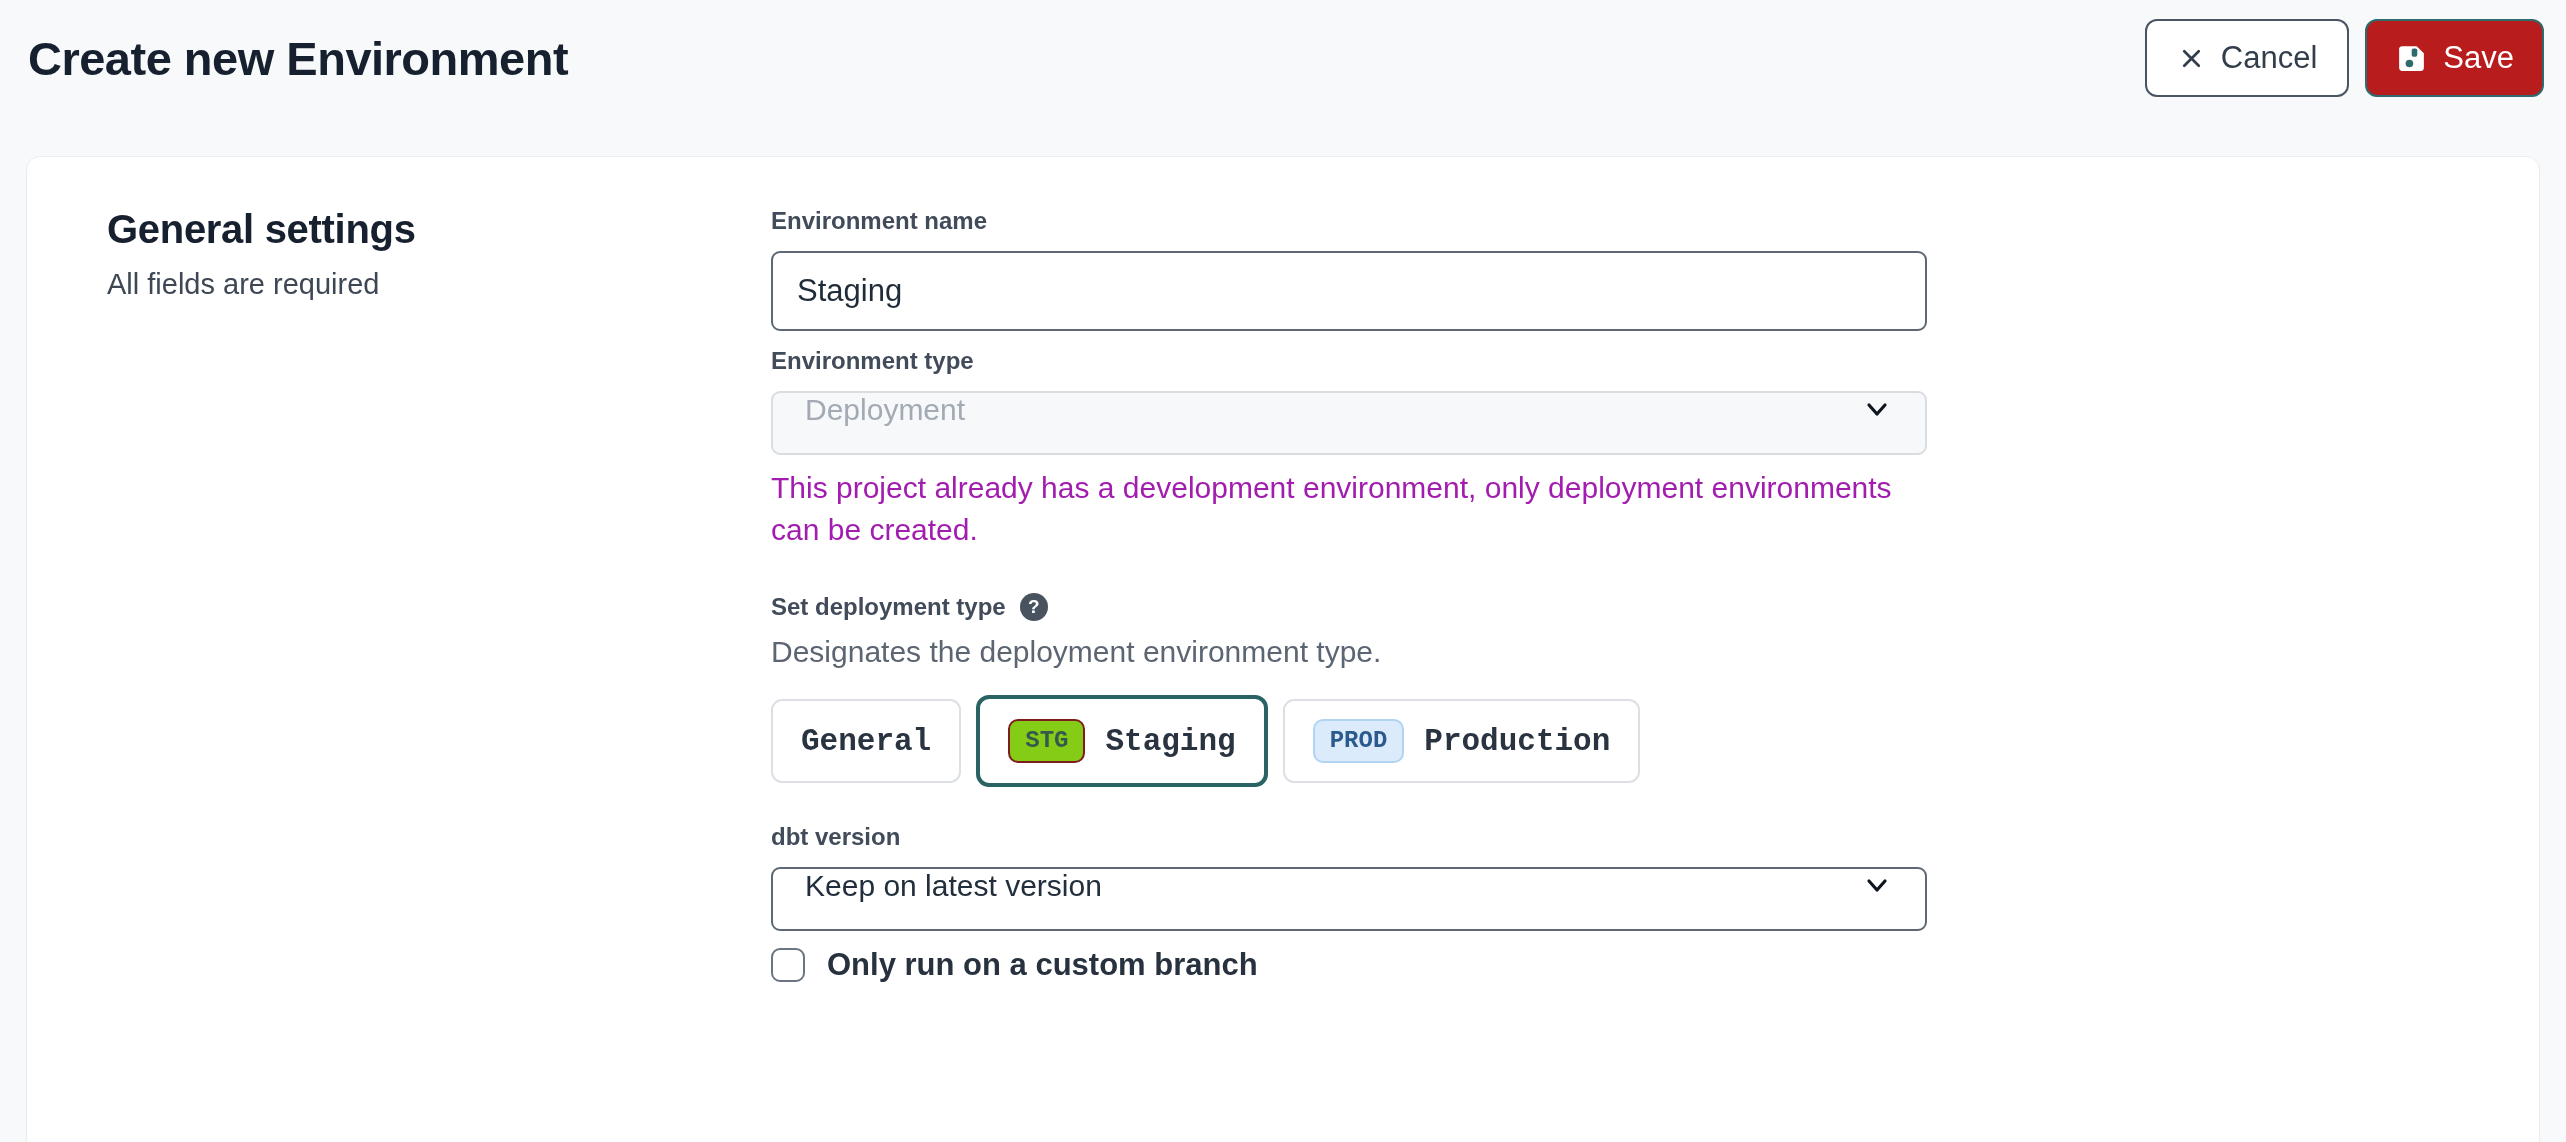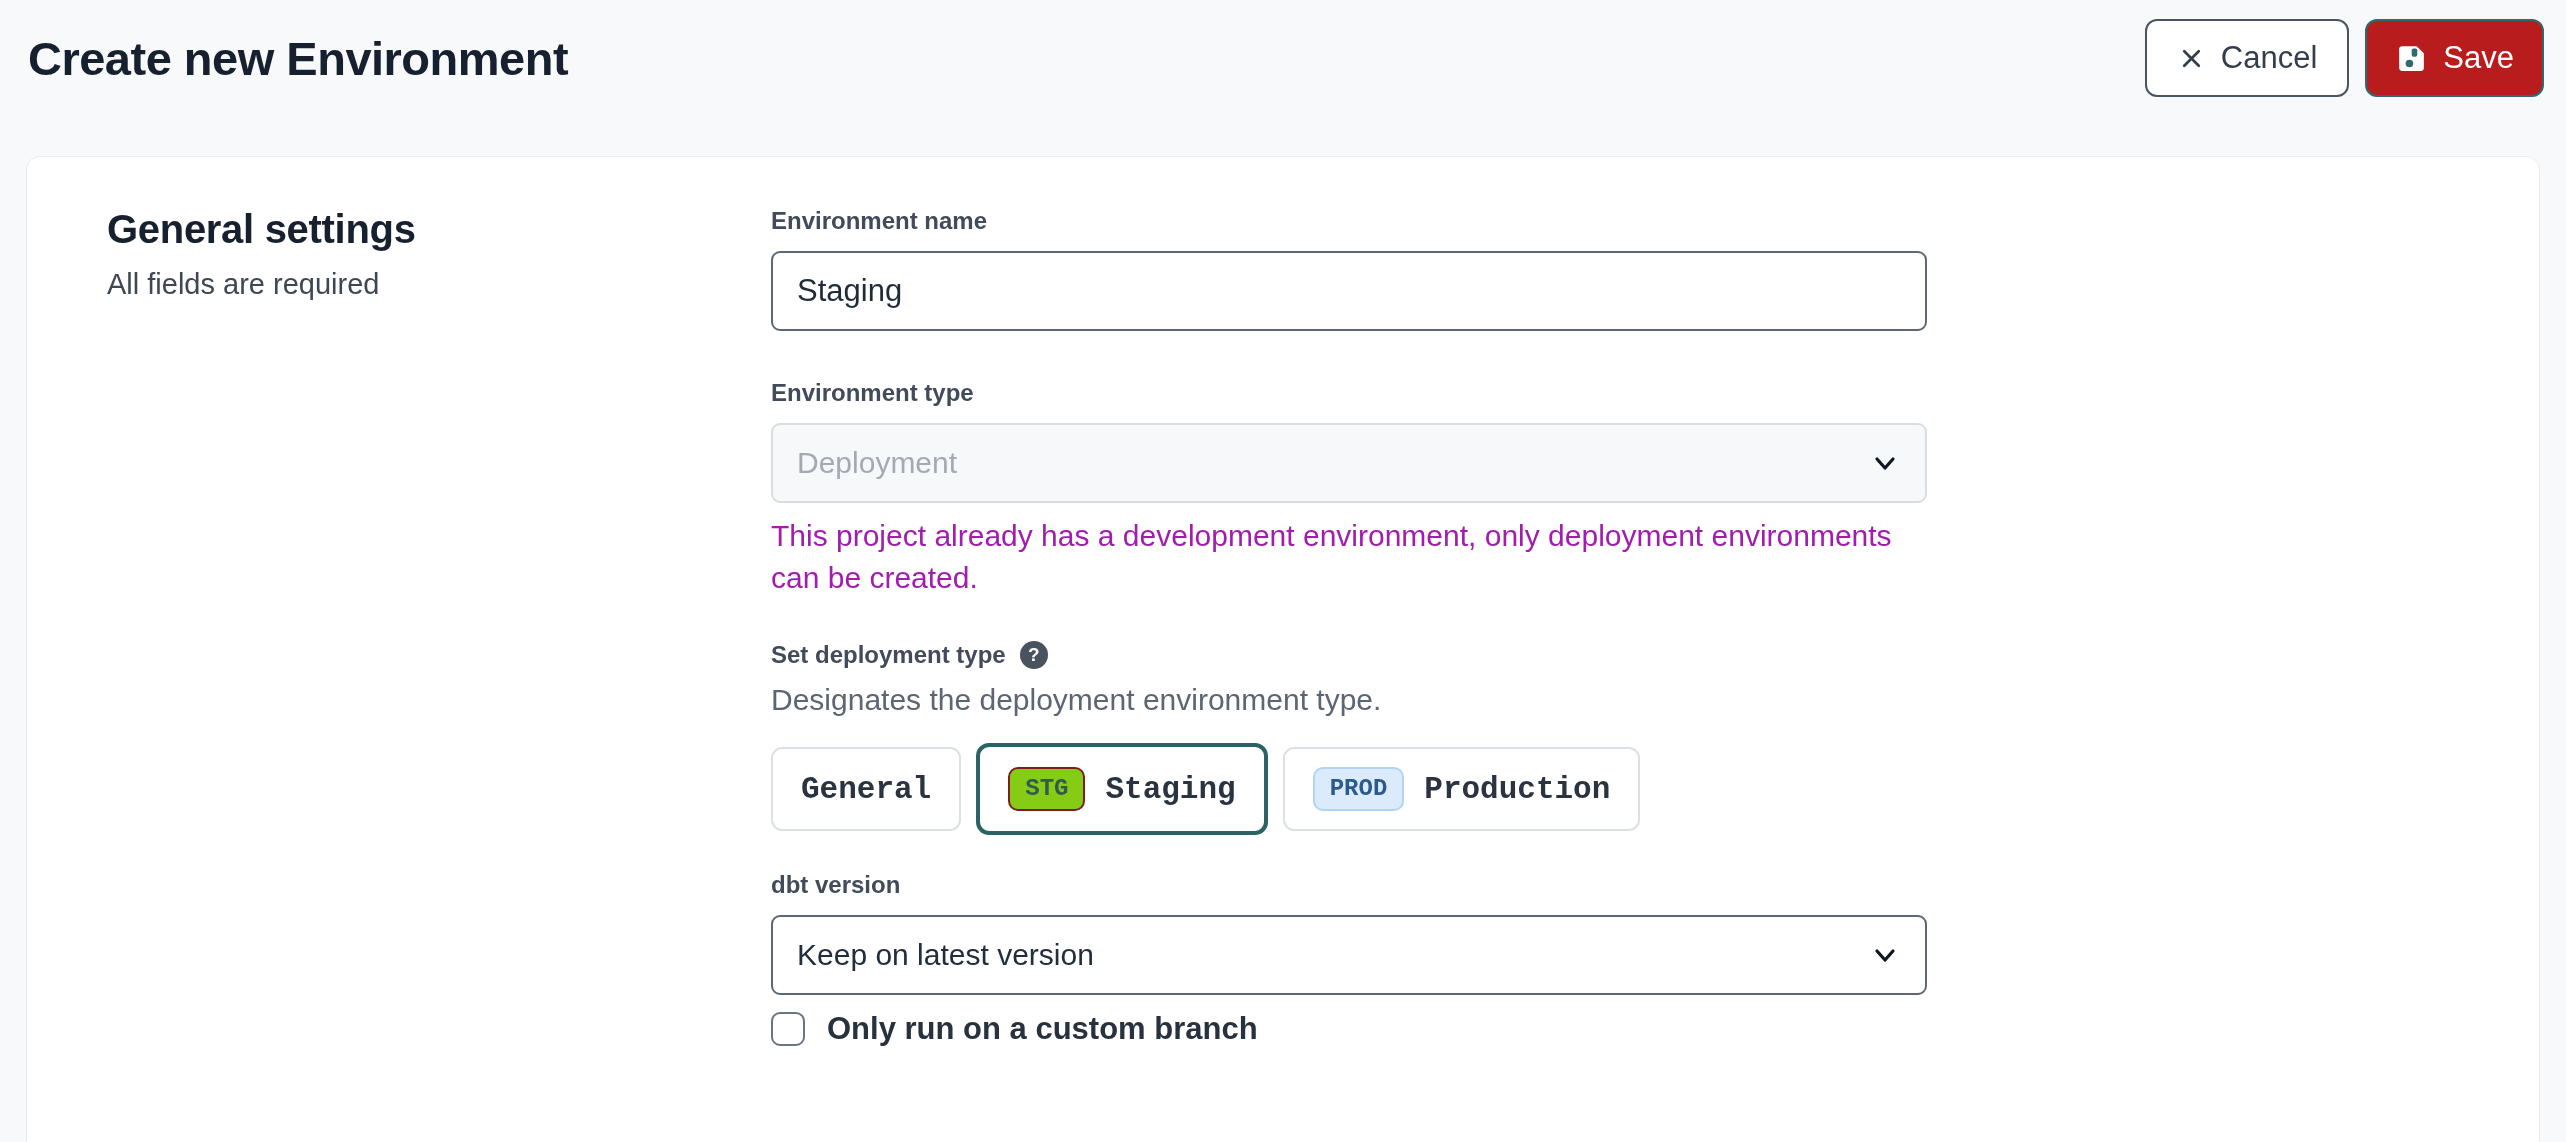--- a/index.html
+++ b/index.html
@@ -103,26 +103,25 @@
     border-radius: 9px;
     padding: 0 24px;
     font-family: "Liberation Sans", sans-serif;
     font-size: 31px;
     color: #1F2B39;
     background: #FFFFFF;
     outline: none;
   }
   .select {
     width: 100%;
-    height: 80px;
+    height: 64px;
     border-radius: 9px;
     display: flex;
-    align-items: center;
     justify-content: space-between;
-    padding: 0 24px;
+    padding: 0 32px;
     font-size: 30px;
     cursor: pointer;
   }
   .select.enabled {
     background: #FFFFFF;
     border: 2px solid #5E6873;
     color: #222E3C;
   }
   .select.disabled {
     background: #F7F8FA;
@@ -165,21 +164,21 @@
   .badge {
     font-size: 24px;
     font-weight: 600;
     padding: 8px 15px;
     border-radius: 10px;
     line-height: 1;
   }
   .badge-stg { background: #84cc16; border: 2px solid #7f1d1d; color: #35594C; }
   .badge-prod { background: #DCEBFB; border: 2px solid #B0D4F2; color: #2B5A8C; }
 
-  .mt-envtype { margin-top: 48px; }
+  .mt-envtype { margin-top: 16px; }
   .mt-deploy { margin-top: 42px; }
   .mt-dbt { margin-top: 36px; }
 
   .checkbox-row {
     margin-top: 16px;
     display: flex;
     align-items: center;
     gap: 22px;
   }
   .checkbox {

